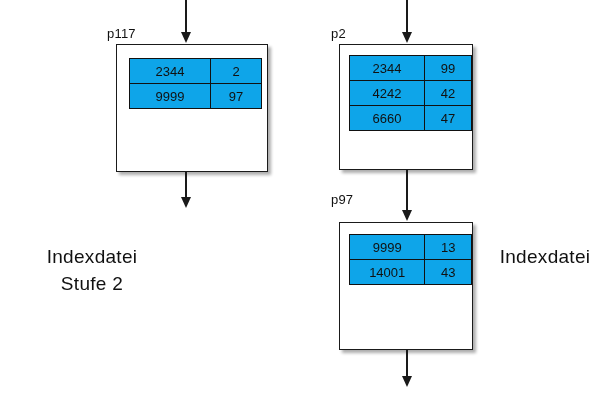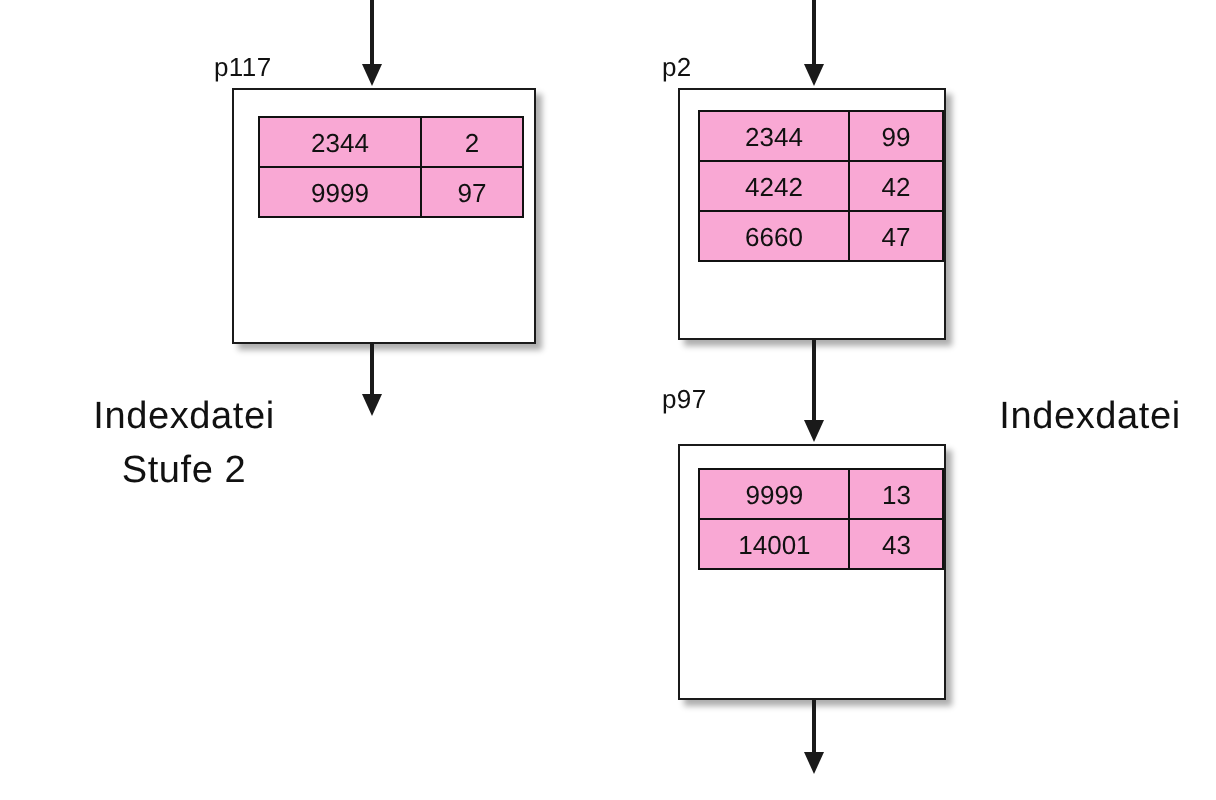--- a/index.html
+++ b/index.html
@@ -33,21 +33,21 @@
     font-family: "Liberation Sans", sans-serif;
     font-size: 13px;
     color: #111111;
     letter-spacing: 0.2px;
     white-space: nowrap;
   }
   
   .entry-table {
     position: absolute;
     border-collapse: collapse;
-    background: #f9a8d4;
+    background: #0ea5e9;
     table-layout: fixed;
   }
   .entry-table td {
     border: 1.3px solid #111111;
     font-family: "Liberation Sans", sans-serif;
     font-size: 13px;
     color: #111111;
     text-align: center;
     vertical-align: middle;
     height: 24px;
@@ -79,20 +79,21 @@
   
   .caption {
     position: absolute;
     font-family: "Liberation Sans", sans-serif;
     font-size: 19px;
     line-height: 1.42;
     color: #111111;
     text-align: center;
     letter-spacing: 0.3px;
     white-space: nowrap;
+    margin-top: 48px;
   }
 </style>
 </head>
 <body>
 
 <div id="canvas">
 
   <div class="arrow" style="left:185px; top:0px; height:44px;">
     <div class="shaft" style="height:34px;"></div>
     <div class="head" style="top:32px;"></div>

